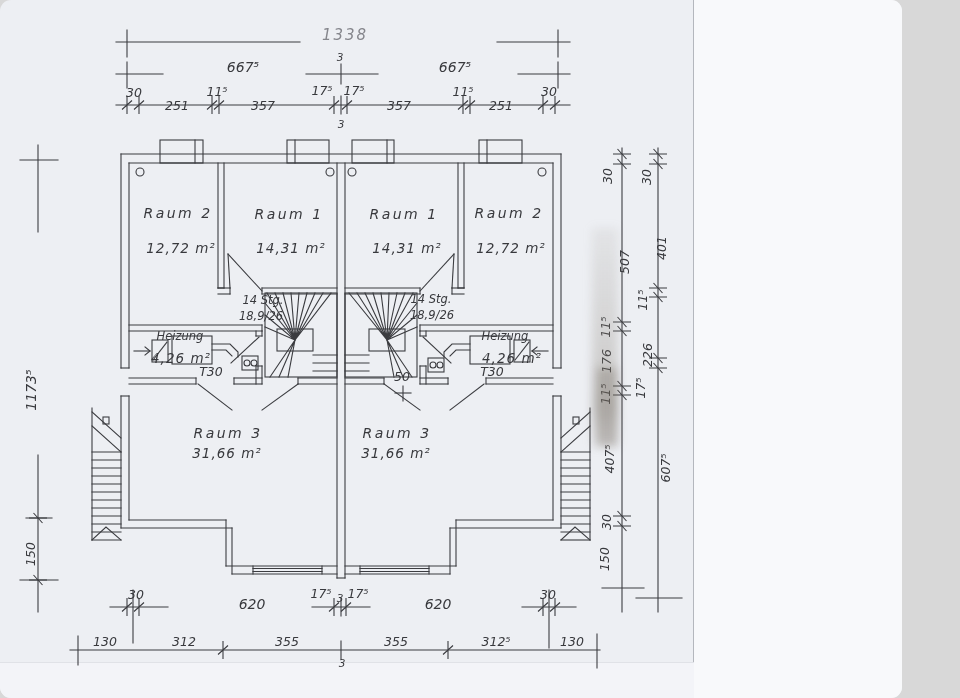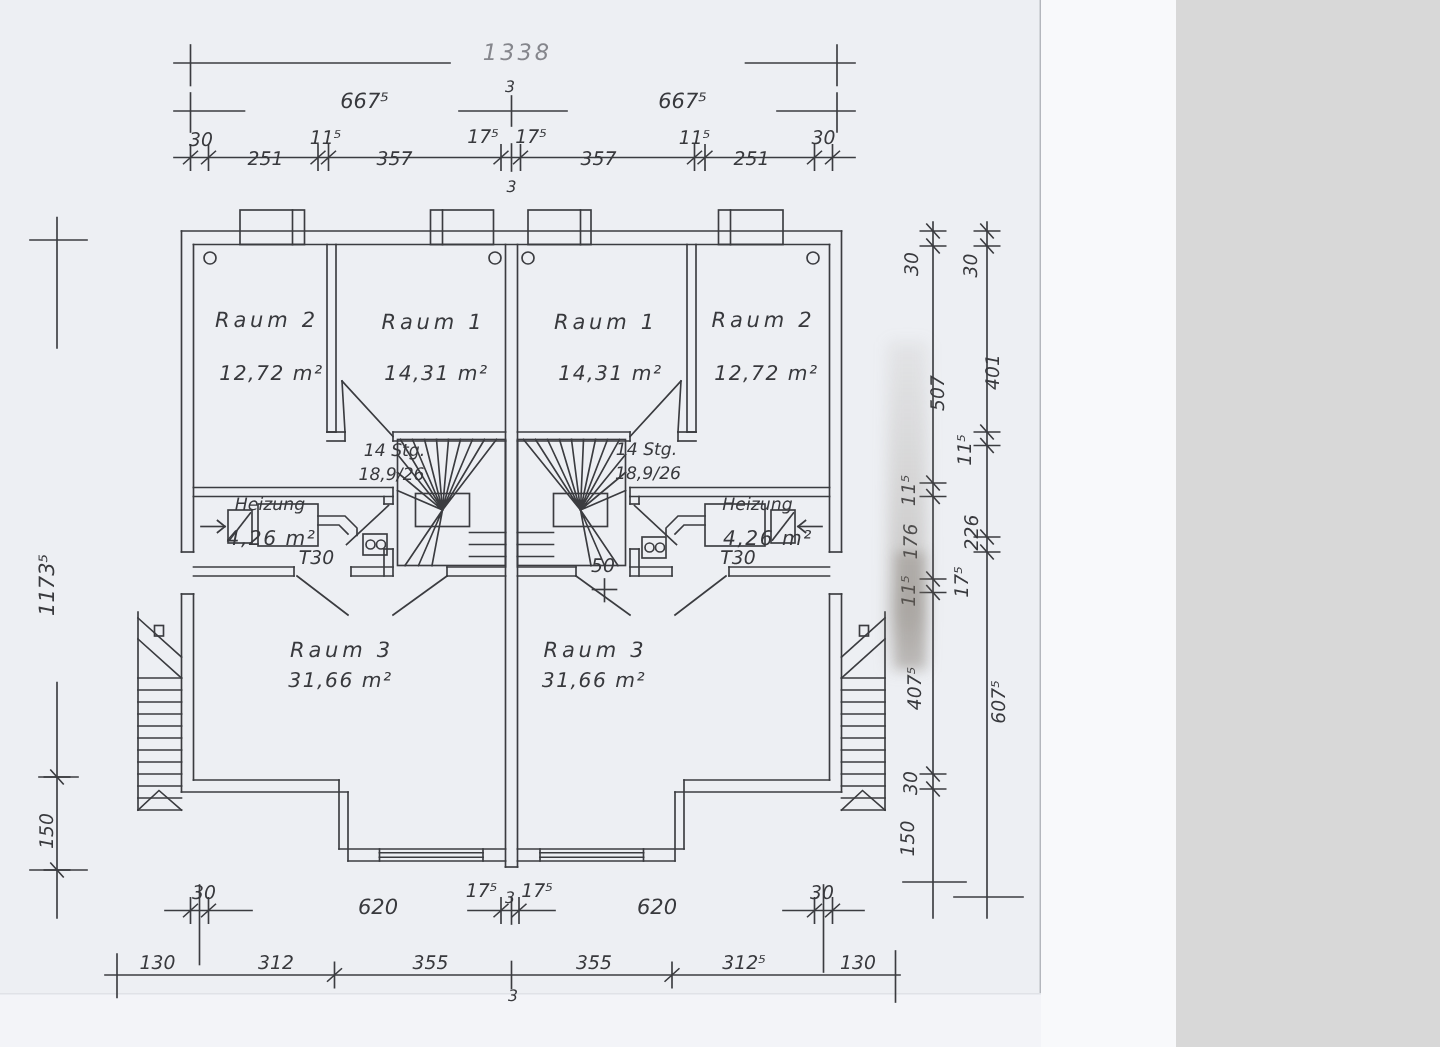--- a/index.html
+++ b/index.html
@@ -1,19 +1,20 @@
 <!DOCTYPE html>
 <html><head>
 <meta charset="utf-8">
 <style>
   html,body{margin:0;padding:0;background:#d8d8d8;}
   #scan{
-    position:relative;width:784px;height:698px;overflow:hidden;
+    position:relative;width:902px;height:698px;overflow:hidden;
     background:#edeff3;
     font-family:"DejaVu Sans",sans-serif;
+    border-radius:11px;
   }
   .strip-right{
     position:absolute;left:693px;top:0;width:267px;height:698px;
     background:#f8f9fb;border-left:1.5px solid #b4b7bd;
   }
   .strip-bottom{
     position:absolute;left:0;top:662px;width:694px;height:36px;
     background:#f3f4f8;border-top:1px solid #e0e2e7;
   }
   .smudge-a{

